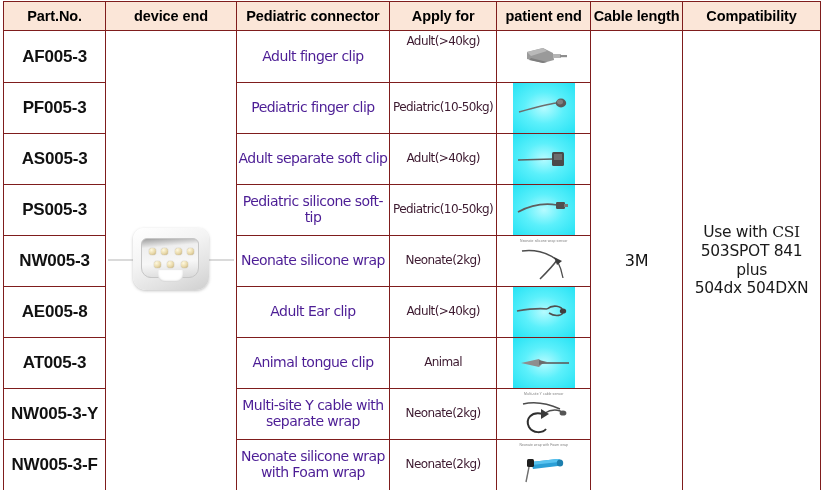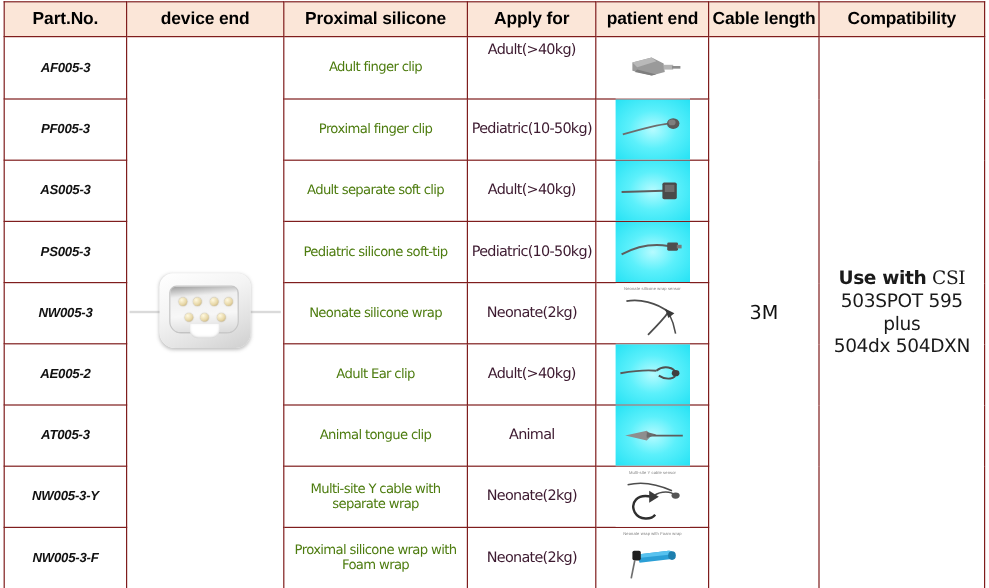--- a/index.html
+++ b/index.html
@@ -54,28 +54,27 @@
   thead th.h-device    { width: 128px; }
   thead th.h-proximal  { width: 150px; }
   thead th.h-apply     { width: 105px; }
   thead th.h-patient   { width: 92px; text-align: center;  }
   thead th.h-cable     { width: 90px;  }
   thead th.h-compat    { width: 135px; }
 
   
   td.c-part {
     font-weight: bold;
-    font-size: 11px;
+    font-size: 17px;
     color: #111111;
     letter-spacing: -0.2px;
-    font-style: italic;
   }
   td.c-prox {
-    font-size: 11px;
-    color: #4d7c0f;
+    font-size: 14px;
+    color: #4c1d95;
     line-height: 1.12;
     padding: 0 3px;
     font-family: "DejaVu Sans", sans-serif;
     letter-spacing: -0.55px;
   }
   td.c-apply {
     font-size: 12px;
     color: #3d1a30;
     line-height: 1.1;
     padding: 0 2px;
@@ -89,21 +88,21 @@
     color: #111111;
     font-family: "DejaVu Sans", sans-serif;
   }
   td.c-compat {
     font-size: 15.5px;
     color: #1a1a1a;
     line-height: 1.22;
     font-family: "DejaVu Sans", sans-serif;
     letter-spacing: -0.3px;
   }
-  td.c-compat .bold-use { font-weight: bold; }
+  td.c-compat .bold-use { font-weight: normal; }
   td.c-compat .csi-word { font-family: "DejaVu Serif", serif; font-weight: normal; }
 
   td.c-patient { padding: 0; height: 50px; }
   td.c-device  { padding: 0; }
 
   
   .device-wrap {
     position: relative;
     width: 126px;
     height: 86px;
@@ -179,21 +178,21 @@
 <body>
 
 <div id="sheet">
 
   <table class="spec">
 
     <thead>
       <tr>
         <th class="h-part">Part.No.</th>
         <th class="h-device">device end</th>
-        <th class="h-proximal">Proximal silicone</th>
+        <th class="h-proximal">Pediatric connector</th>
         <th class="h-apply">Apply for</th>
         <th class="h-patient">patient end</th>
         <th class="h-cable">Cable length</th>
         <th class="h-compat">Compatibility</th>
       </tr>
     </thead>
 
     <tbody>
 
       <tr style="height:52px">
@@ -232,28 +231,28 @@
           </div>
         </td>
 
         <td class="c-cable" rowspan="9">3M</td>
 
         <td class="c-compat" rowspan="9">
           <div>
             <span class="bold-use">Use with</span>
             <span class="csi-word">CSI</span>
           </div>
-          <div>503SPOT 595 plus</div>
+          <div>503SPOT 841 plus</div>
           <div>504dx 504DXN</div>
         </td>
       </tr>
 
       <tr style="height:51px">
         <td class="c-part">PF005-3</td>
-        <td class="c-prox">Proximal finger clip</td>
+        <td class="c-prox">Pediatric finger clip</td>
         <td class="c-apply">Pediatric(10-50kg)</td>
         <td class="c-patient">
           <div class="pe-tile cyan">
             <svg class="pe-svg" viewBox="0 0 62 50">
               <path d="M6,29 C20,25 34,21 44,20" stroke="#6d6d6d" stroke-width="1.6" fill="none"></path>
               <ellipse cx="48" cy="20" rx="5.2" ry="4.4" fill="#5a5a5a"></ellipse>
               <ellipse cx="47" cy="19" rx="3" ry="2.4" fill="#7f7f7f"></ellipse>
             </svg>
           </div>
         </td>
@@ -300,21 +299,21 @@
               <path d="M9,15 C20,13 34,16 44,24" stroke="#4d4d4d" stroke-width="1.5" fill="none"></path>
               <path d="M44,24 C40,30 33,37 27,43" stroke="#4d4d4d" stroke-width="1.5" fill="none"></path>
               <path d="M44,24 C47,30 49,36 50,42" stroke="#4d4d4d" stroke-width="1.3" fill="none"></path>
               <polygon points="41,21 49,25 44,29" fill="#3a3a3a"></polygon>
             </svg>
           </div>
         </td>
       </tr>
 
       <tr style="height:51px">
-        <td class="c-part">AE005-2</td>
+        <td class="c-part">AE005-8</td>
         <td class="c-prox">Adult Ear clip</td>
         <td class="c-apply">Adult(&gt;40kg)</td>
         <td class="c-patient">
           <div class="pe-tile cyan">
             <svg class="pe-svg" viewBox="0 0 62 50">
               <path d="M4,24 C16,22 26,21 34,22" stroke="#5a5a5a" stroke-width="1.6" fill="none"></path>
               <path d="M34,22 C40,17 49,19 50,24 C51,29 42,30 36,26" stroke="#4f4f4f" stroke-width="1.6" fill="none"></path>
               <ellipse cx="50" cy="24" rx="3.2" ry="2.6" fill="#3f3f3f"></ellipse>
             </svg>
           </div>
@@ -349,21 +348,21 @@
               <path d="M30,25 C18,22 12,30 16,38 C20,45 30,44 33,40" stroke="#2f2f2f" stroke-width="2" fill="none"></path>
               <polygon points="28,20 36,25 28,30" fill="#3a3a3a"></polygon>
               <ellipse cx="50" cy="24" rx="3.4" ry="2.6" fill="#555555"></ellipse>
             </svg>
           </div>
         </td>
       </tr>
 
       <tr style="height:51px">
         <td class="c-part">NW005-3-F</td>
-        <td class="c-prox">Proximal silicone wrap with Foam wrap</td>
+        <td class="c-prox">Neonate silicone wrap with Foam wrap</td>
         <td class="c-apply">Neonate(2kg)</td>
         <td class="c-patient">
           <div class="pe-tile plain">
             <span class="pe-cap">Neonate wrap with Foam wrap</span>
             <svg class="pe-svg" viewBox="0 0 62 50">
               <path d="M18,22 L44,19 C49,18.5 50,25 45,26 L20,29 Z" fill="#2b9fd6"></path>
               <path d="M18,22 L44,19 C47,18.8 48,21 46,22 L19,25 Z" fill="#57c2ef"></path>
               <rect x="14" y="19" width="7" height="8" rx="1.5" fill="#1f1f1f"></rect>
               <path d="M16,27 L13,42" stroke="#6f6f6f" stroke-width="1.4" fill="none"></path>
               <ellipse cx="47" cy="23" rx="3.2" ry="3.6" fill="#1d7fae"></ellipse>

